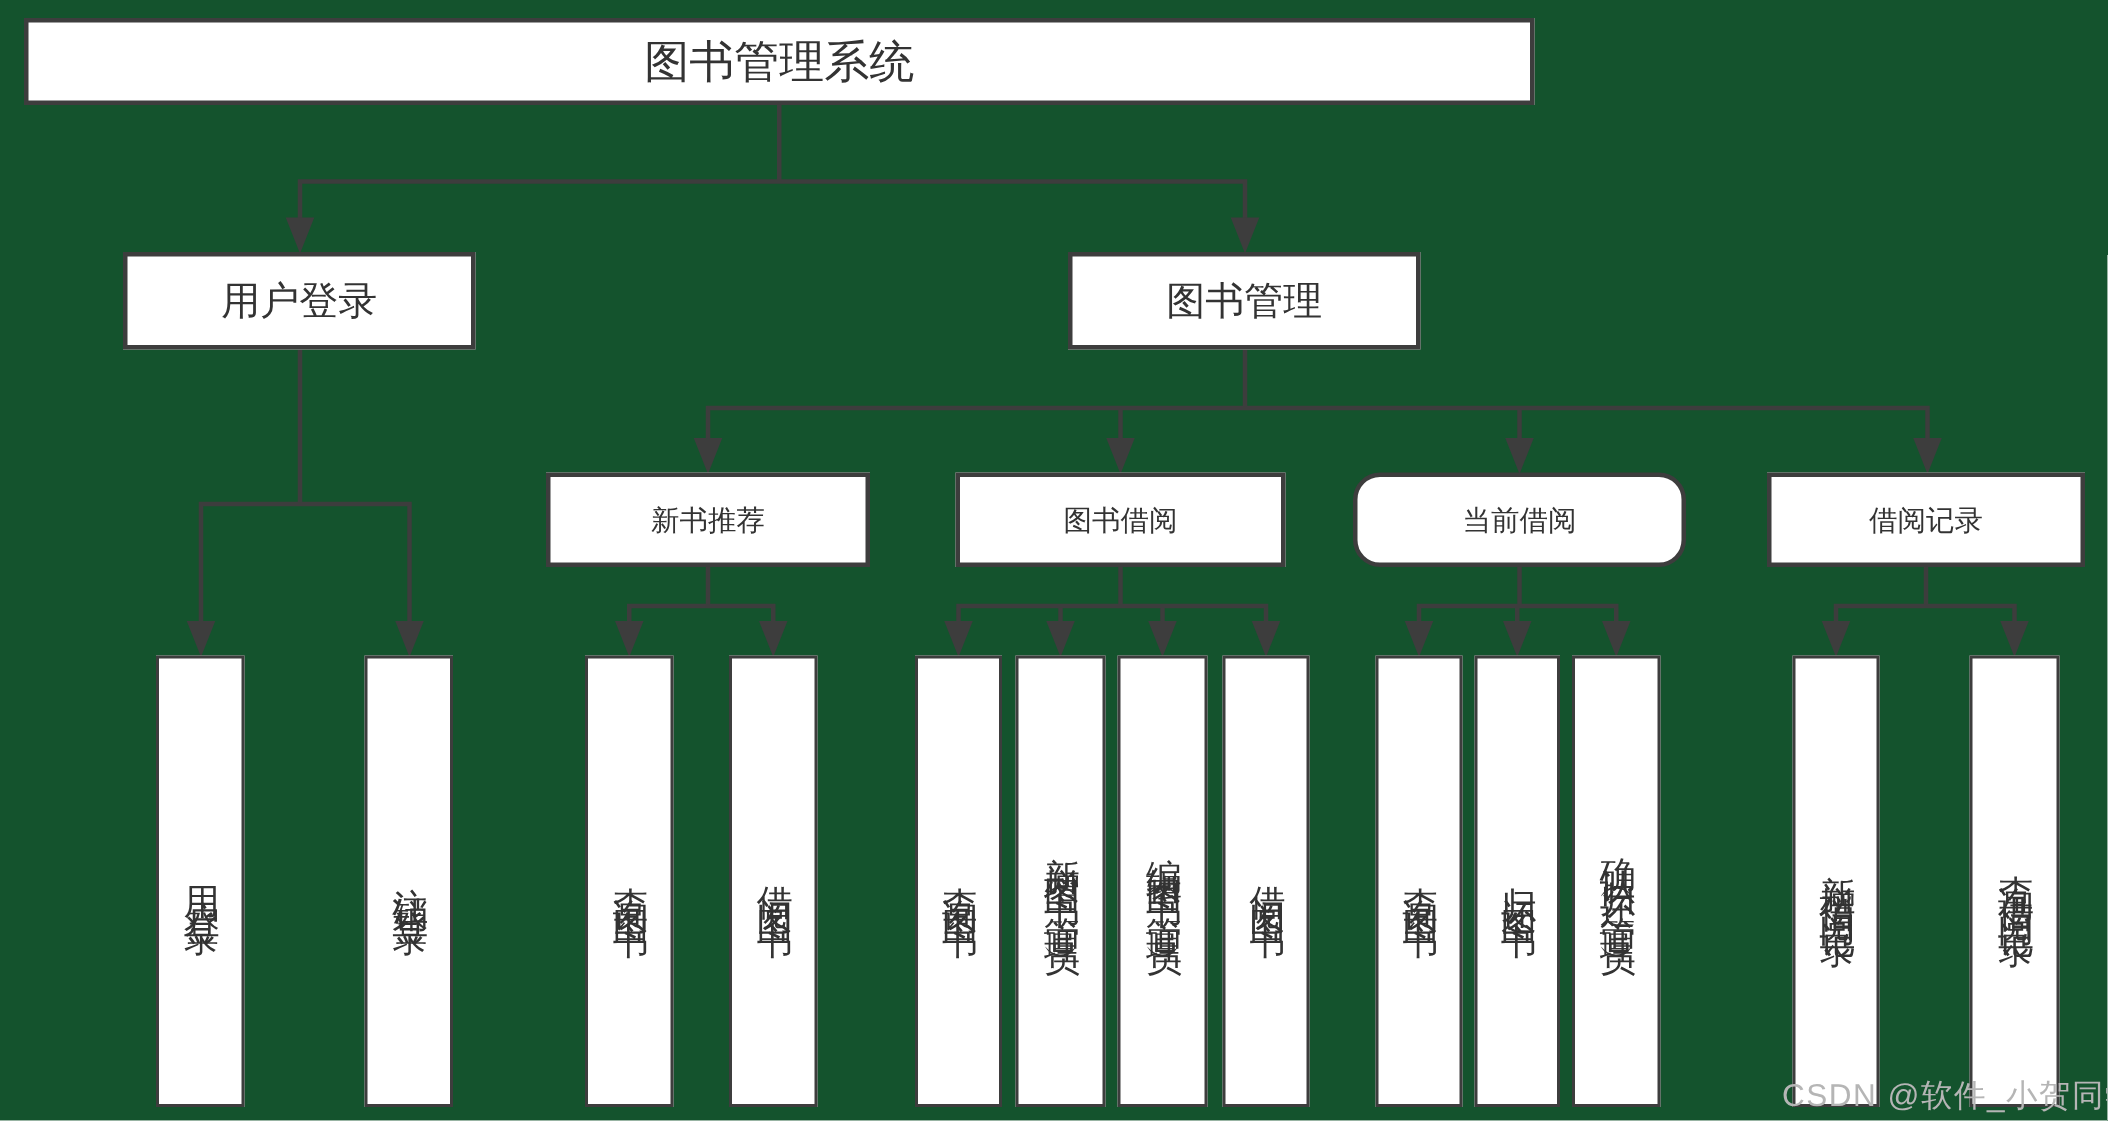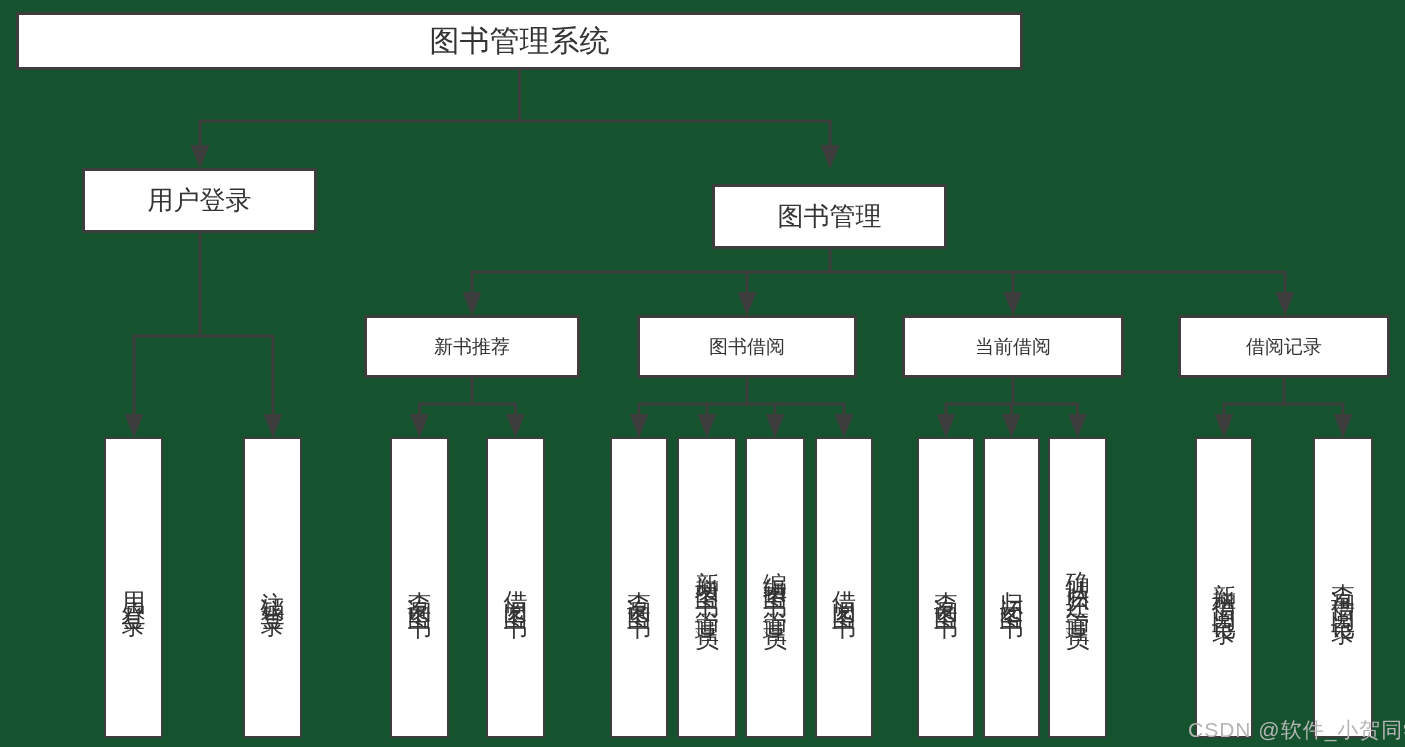--- a/index.html
+++ b/index.html
@@ -39,24 +39,24 @@
     text-orientation: mixed;
     font-size: 24px;
     letter-spacing: 8px;
     top: 437px;
     height: 301px;
   }
   .node.leaf span { display: block; }
   
   .root { left: 16px;  top: 12px;  width: 1007px; height: 58px; }
   .l2-a { left: 82px;  top: 168px; width: 235px;  height: 65px; }
-  .l2-b { left: 712px; top: 184px; width: 235px;  height: 65px; text-align: center; }
+  .l2-b { left: 712px; top: 168px; width: 235px;  height: 65px; text-align: center; }
   .l3-a { left: 364px;  top: 315px; width: 216px; height: 63px; }
   .l3-b { left: 637px;  top: 315px; width: 220px; height: 63px; text-align: center; }
-  .l3-c { left: 902px;  top: 315px; width: 222px; height: 63px; }
+  .l3-c { left: 902px;  top: 315px; width: 222px; height: 63px; border-radius: 18px; }
   .l3-d { left: 1178px; top: 315px; width: 212px; height: 63px; }
   
   .lf-1  { left: 104px;  width: 59px; }
   .lf-2  { left: 243px;  width: 59px; }
   .lf-3  { left: 390px;  width: 59px; }
   .lf-4  { left: 486px;  width: 59px; }
   .lf-5  { left: 610px;  width: 58px; }
   .lf-6  { left: 677px;  width: 60px; }
   .lf-7  { left: 745px;  width: 60px; }
   .lf-8  { left: 815px;  width: 58px; }

